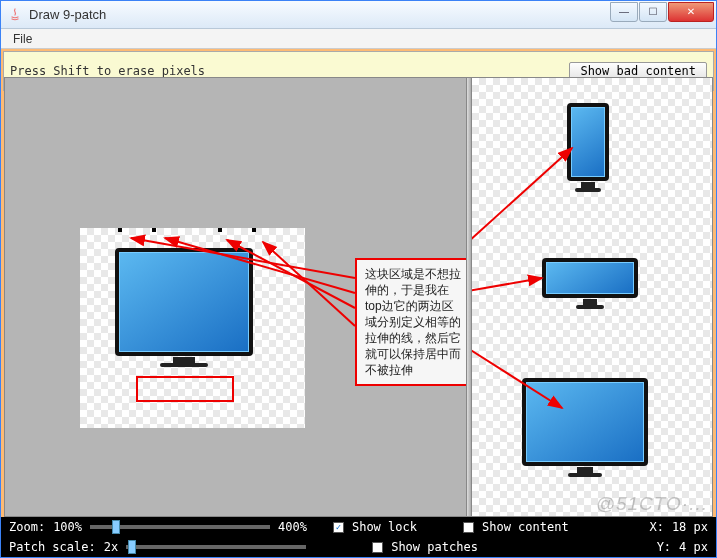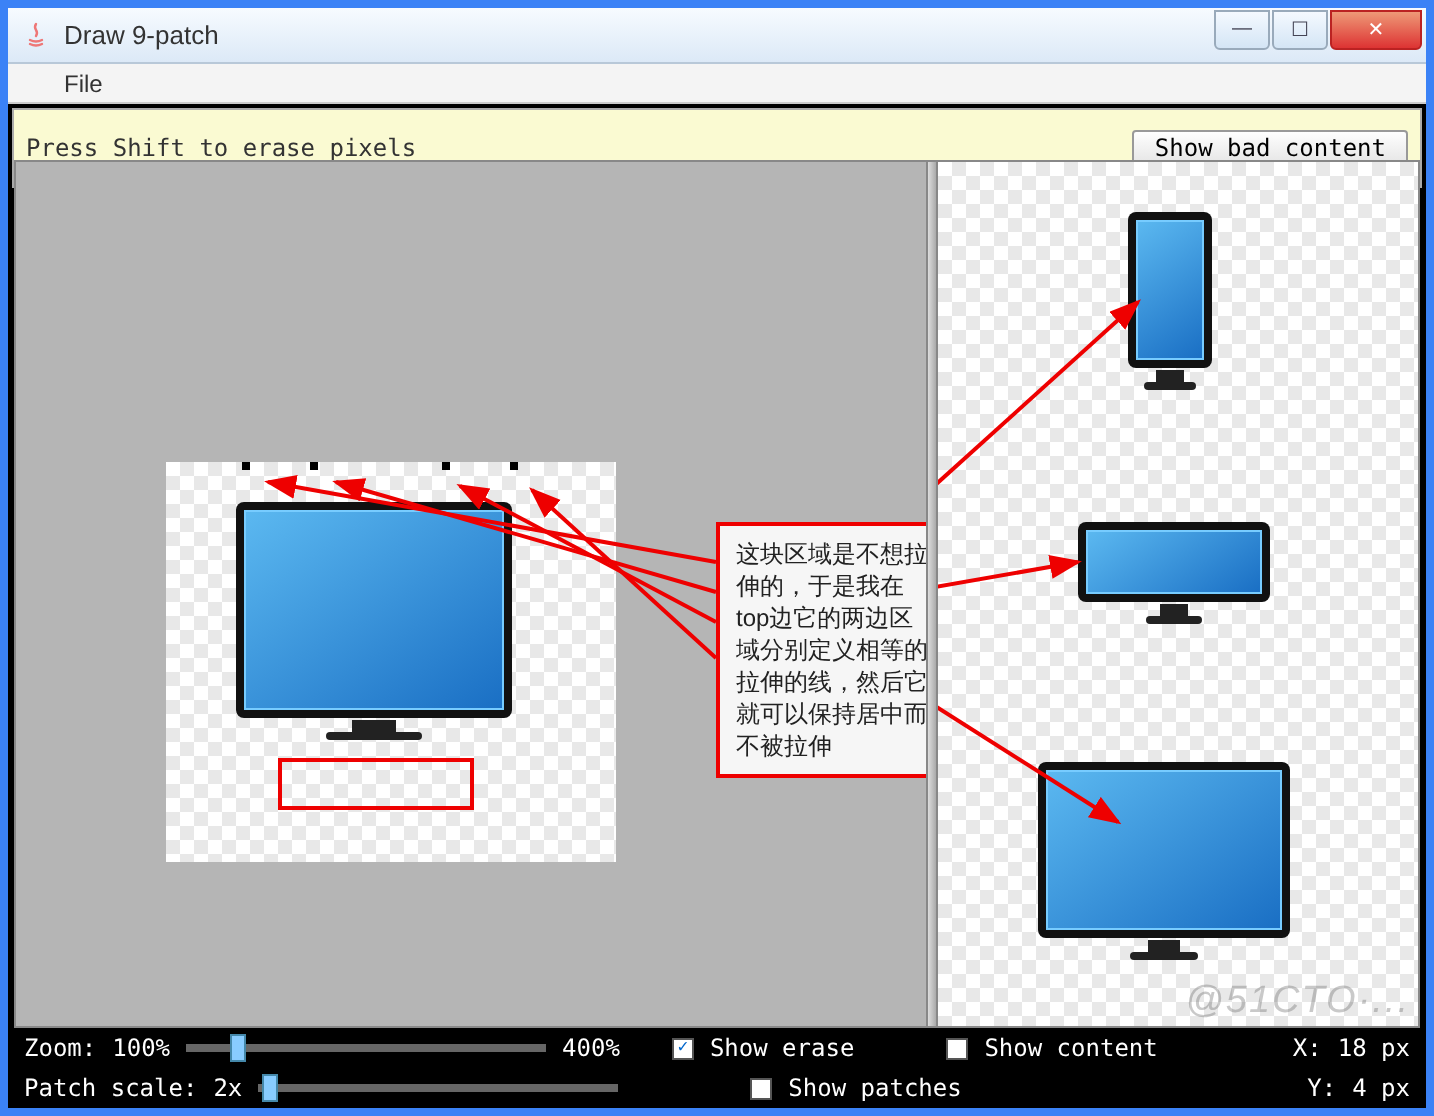--- a/index.html
+++ b/index.html
@@ -1,24 +1,24 @@
 <!DOCTYPE html>
 <html><head>
 <meta charset="utf-8">
 <style>
 * { box-sizing: border-box; margin: 0; padding: 0; }
 body { font-family: "Microsoft YaHei", Arial, sans-serif; font-size: 12px; background: #fff; overflow: hidden; }
-.window { width: 717px; height: 558px; border: 4px solid #3b82f6; position: relative; background: #000000; }
+.window { width: 717px; height: 558px; border: 1px solid #3b82f6; position: relative; background: #fdba74; }
 .titlebar { height: 28px; background: linear-gradient(#f7fbff,#dce9f7); border-bottom: 1px solid #b8c8d8; display: flex; align-items: center; padding-left: 6px; }
 .titlebar .app-icon { width: 16px; height: 16px; margin-right: 6px; display:inline-flex;align-items:center;justify-content:center;}
 .titlebar .title { font-size: 13px; color: #333; flex: 1; }
 .winbtns { display: flex; height: 20px; margin-right: 2px; margin-top:-6px;}
 .winbtn { width: 28px; height: 20px; border: 1px solid #9ab; border-radius: 0 0 3px 3px; background: linear-gradient(#f4f9ff,#d4e5f5); display:flex;align-items:center;justify-content:center; margin-left:1px; font-size:10px; color:#445;}
 .winbtn.close { width: 46px; background: linear-gradient(#e97, #d33); color:#fff; border-color:#b22;}
-.menubar { height: 20px; background: #f4f4f4; border-bottom: 1px solid #ccc; display:flex; align-items:center; padding-left:22px;}
+.menubar { height: 20px; background: #f4f4f4; border-bottom: 1px solid #ccc; display:flex; align-items:center; padding-left:6px;}
 .menuitem { padding: 1px 6px; font-size:12px; color:#333; }
 .toolbar { height: 40px; background: #fafad2; border: 1px solid #aaa; margin: 2px; display:flex; align-items:center; padding: 0 6px; font-family: monospace; font-size:12px;}
 .toolbar .hint { flex:1; color:#333; }
 .toolbar button { font-family: monospace; font-size:12px; padding: 1px 10px; background: linear-gradient(#fefefe,#e5e5e5); border:1px solid #999; border-radius:2px;}
 .workspace { position: absolute; top: 76px; left: 3px; right: 3px; bottom: 40px; display:flex; border:1px solid #888;}
 .left-pane { flex: 1; background:#b5b5b5; position:relative; overflow:hidden;}
 .divider { width:6px; background: linear-gradient(to right,#ddd,#aaa); border-left:1px solid #888; border-right:1px solid #888; cursor:col-resize;}
 .right-pane { width: 240px; position:relative; overflow:hidden;}
 .checker { background-image: repeating-conic-gradient(#e8e8e8 0 25%, #fff 0 50%); background-size: 14px 14px; }
 .right-inner { position:absolute; inset:0; }
@@ -153,21 +153,21 @@
   <div class="bottombar">
     <div class="row">
       <span class="label">Zoom:</span>
       <span class="label">100%</span>
       <div class="slider-track">
           <div class="slider-thumb" style="left:22px;"></div>
         </div>
       <span class="label">400%</span>
       <span style="width:10px;"></span>
       <span class="cb">✓</span>
-      <span class="label">Show erase</span>
+      <span class="label">Show lock</span>
       <span style="width:30px;"></span>
       <span class="cb"></span>
       <span class="label">Show content</span>
       <span style="flex:1"></span>
       <span class="label">X:</span>
       <span class="label">18 px</span>
     </div>
     <div class="row">
       <span class="label">Patch scale:</span>
       <span class="label">2x</span>

